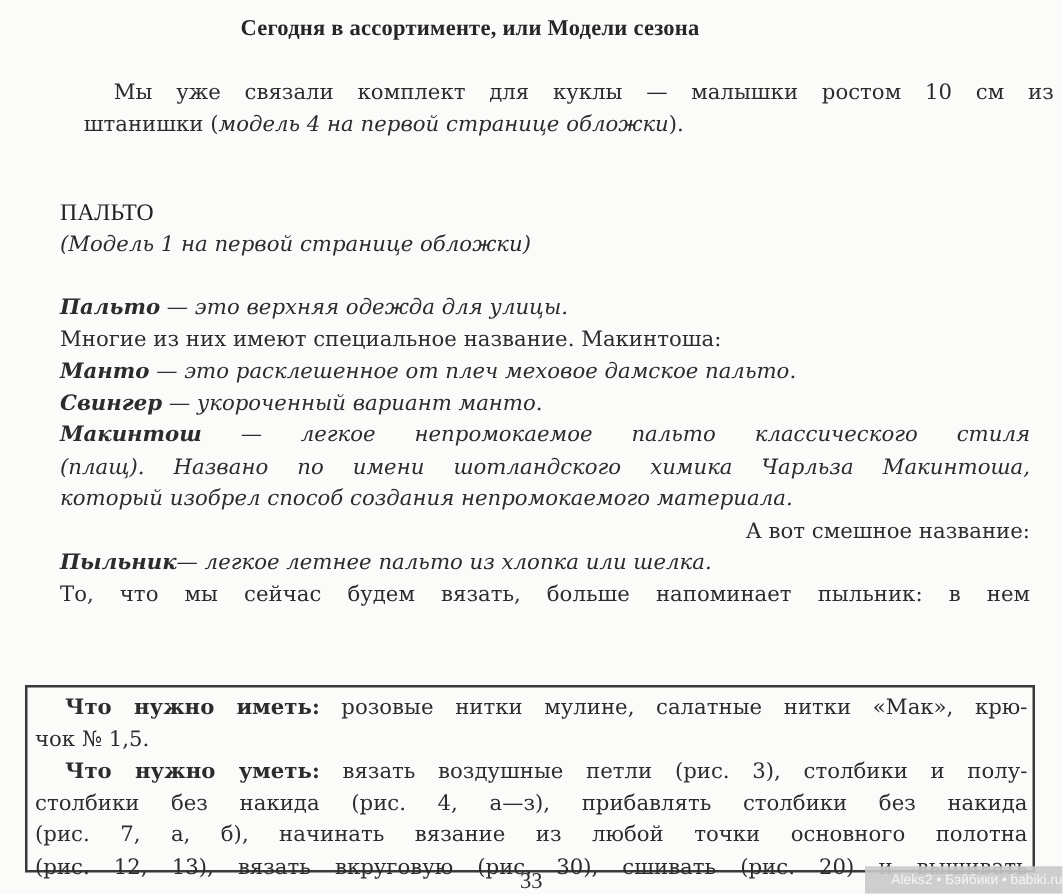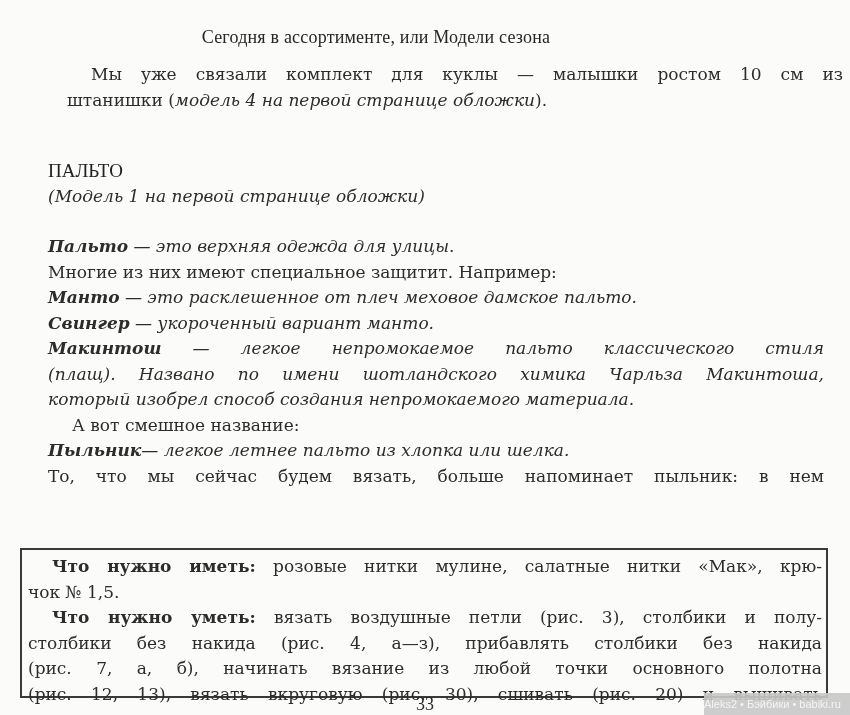--- a/index.html
+++ b/index.html
@@ -3,49 +3,49 @@
 <meta charset="utf-8">
 <style>
   html, body { margin:0; padding:0; }
   body {
     width:850px; height:715px; overflow:hidden; position:relative;
     background:#fbfbfa; color:#2a2a2a;
     font-family:"DejaVu Serif", "Liberation Serif", serif;
   }
   .page { position:absolute; inset:0; }
   .title {
-    position:absolute; top:27px; left:0; width:752px; text-align:center;
-    font-family:"Liberation Serif", serif; font-weight:normal; font-size:18px;
+    position:absolute; top:12px; left:0; width:752px; text-align:center;
+    font-family:"Liberation Serif", serif; font-weight:bold; font-size:18px;
     color:#262626; letter-spacing:0.2px;
   }
   .txt {
     position:absolute; left:48px; width:776px;
     font-size:17px; line-height:25.5px; color:#2c2c2c;
     white-space:nowrap;
   }
   .just { display:block; text-align:justify; text-align-last:justify; white-space:normal; }
   .line { display:block; height:25.5px; }
-  .indent { padding-left:24px; }
+  .indent { padding-left:24px;text-align:right; }
   i { font-style:italic; }
   b { font-weight:bold; }
   .heading { font-family:"Liberation Serif", serif; font-weight:normal; font-size:19px; color:#222; }
   .box {
     position:absolute; left:20px; top:548px; width:808px; height:150px;
     border:2px solid #3a3a3a; box-sizing:border-box;
   }
   .box .txt { left:6px; width:794px; top:0; }
   .pagenum {
     position:absolute; top:694px; left:0; width:850px; text-align:center;
     font-size:18px; color:#2a2a2a; font-family:"Liberation Serif", serif;
   }
   .watermark {
-    position:absolute; right:0; bottom:0; width:146px; height:22px;
+    position:absolute; right:0; bottom:0; width:158px; height:22px;
     background:#c9c9c9; color:#f4f4f4;
     font-family:"Liberation Sans", sans-serif; font-size:11px;
-    line-height:22px; text-align:left; opacity:0.9;
+    line-height:22px; text-align:right; opacity:0.9;
   }
 </style>
 </head>
 <body>
 
 <div class="page">
 
   <div class="title">Сегодня в ассортименте, или Модели сезона</div>
 
   <div class="txt" style="top:62px;margin-left:19px;">
@@ -53,21 +53,21 @@
     <span class="line"><span>штанишки (</span><i>модель 4 на первой странице обложки</i><span>).</span></span>
   </div>
 
   <div class="txt" style="top:158px;">
     <span class="line heading">ПАЛЬТО</span>
     <span class="line"><i>(Модель 1 на первой странице обложки)</i></span>
   </div>
 
   <div class="txt" style="top:234px;">
     <span class="line"><b><i>Пальто</i></b><i> — это верхняя одежда для улицы.</i></span>
-    <span class="line">Многие из них имеют специальное защитит. Например:</span>
+    <span class="line">Многие из них имеют специальное название. Макинтоша:</span>
     <span class="line"><b><i>Манто</i></b><i> — это расклешенное от плеч меховое дамское пальто.</i></span>
     <span class="line"><b><i>Свингер</i></b><i> — укороченный вариант манто.</i></span>
     <span class="line just"><b><i>Макинтош</i></b><i> — легкое непромокаемое пальто классического стиля</i></span>
     <span class="line just"><i>(плащ). Названо по имени шотландского химика Чарльза Макинтоша,</i></span>
     <span class="line"><i>который изобрел способ создания непромокаемого материала.</i></span>
     <span class="line indent">А вот смешное название:</span>
     <span class="line"><b><i>Пыльник</i></b><i>— легкое летнее пальто из хлопка или шелка.</i></span>
     <span class="line just">То, что мы сейчас будем вязать, больше напоминает пыльник: в нем</span>
   </div>
 

